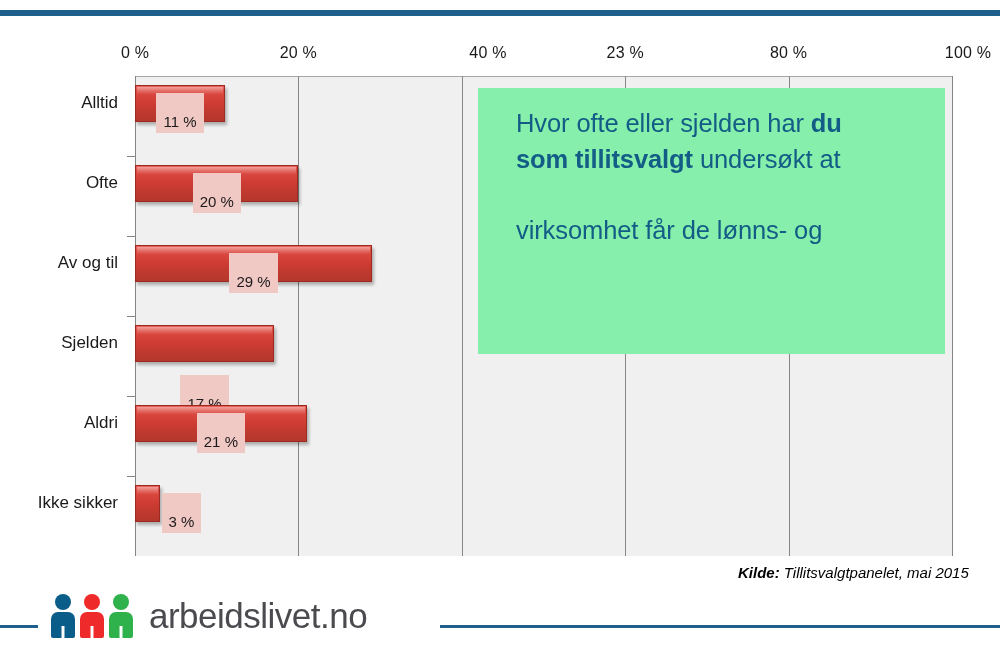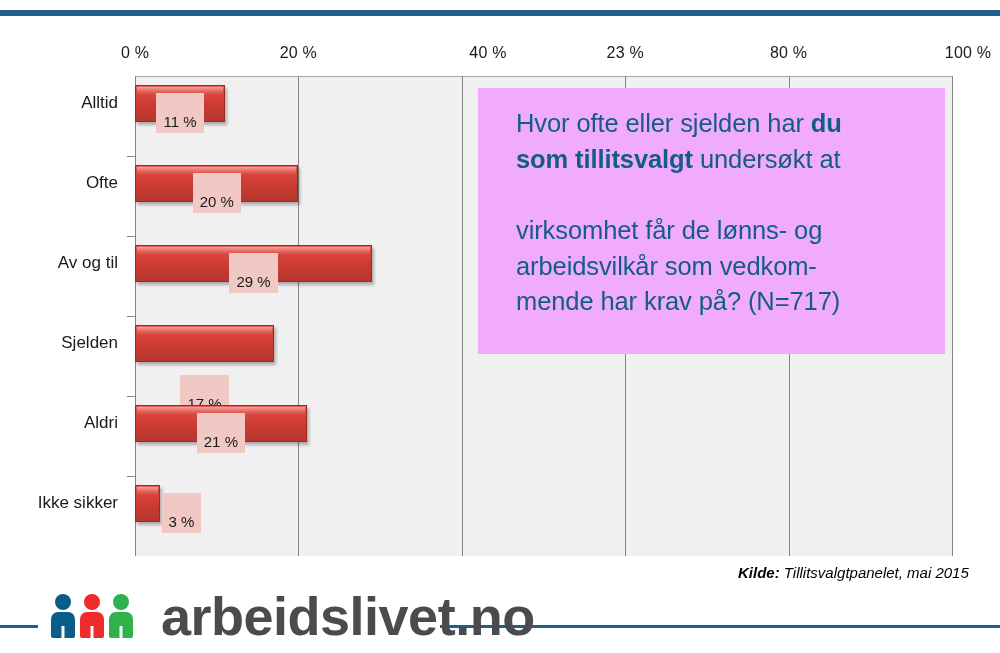--- a/index.html
+++ b/index.html
@@ -118,21 +118,21 @@
     padding: 21px 7px 4px 7px;
     white-space: nowrap;
     line-height: 1;
   }
 
   
   #callout {
     position: absolute;
     left: 478px; top: 72px;
     width: 467px; height: 266px;
-    background: #f0abfc;
+    background: #86efac;
     box-sizing: border-box;
     padding: 18px 26px 10px 38px;
   }
   #callout-text {
     font-size: 25.5px;
     line-height: 1.40;
     color: #125c86;
     letter-spacing: -0.1px;
   }
   #callout-text b { font-weight: bold; }
@@ -181,25 +181,25 @@
     width: 24px; height: 26px;
     border-radius: 7px 7px 2px 2px;
   }
   .person .legsplit {
     position: absolute; left: 50%; bottom: 0;
     transform: translateX(-50%);
     width: 3px; height: 12px;
     background: #ffffff;
   }
   #logo-word {
-    margin-left: 24px;
-    font-size: 54px;
+    margin-left: 12px;
+    font-size: 35px;
     color: #4b4b4f;
     letter-spacing: -0.5px;
-    font-weight: 700;
+    font-weight: 400;
   }
 </style>
 </head>
 <body>
 
 <div id="top-rule"></div>
 
 <div id="chart">
 
   <div id="plot-area"></div>
@@ -263,22 +263,21 @@
       </div>
       <div class="datalabel" style="top: 476.5px; left: 161.51px;">3 %</div>
     </div>
 
   <div id="callout">
     <div id="callout-text">
       <span>Hvor ofte eller sjelden har </span><b>du</b><br>
       <b>som tillitsvalgt</b><span> undersøkt at</span><br>
       <br>
       <span>virksomhet får de lønns- og</span><br>
-      <span>arbeidsvilkår som vedkom-</span><br>
-      <span>mende har krav på? (N=717)</span>
+      <br>
     </div>
   </div>
 </div>
 
 <div id="source"><b>Kilde:</b><span> Tillitsvalgtpanelet, mai 2015</span></div>
 
 <div id="footer-rule-left"></div>
 <div id="footer-rule-right"></div>
 
 <div id="logo">

